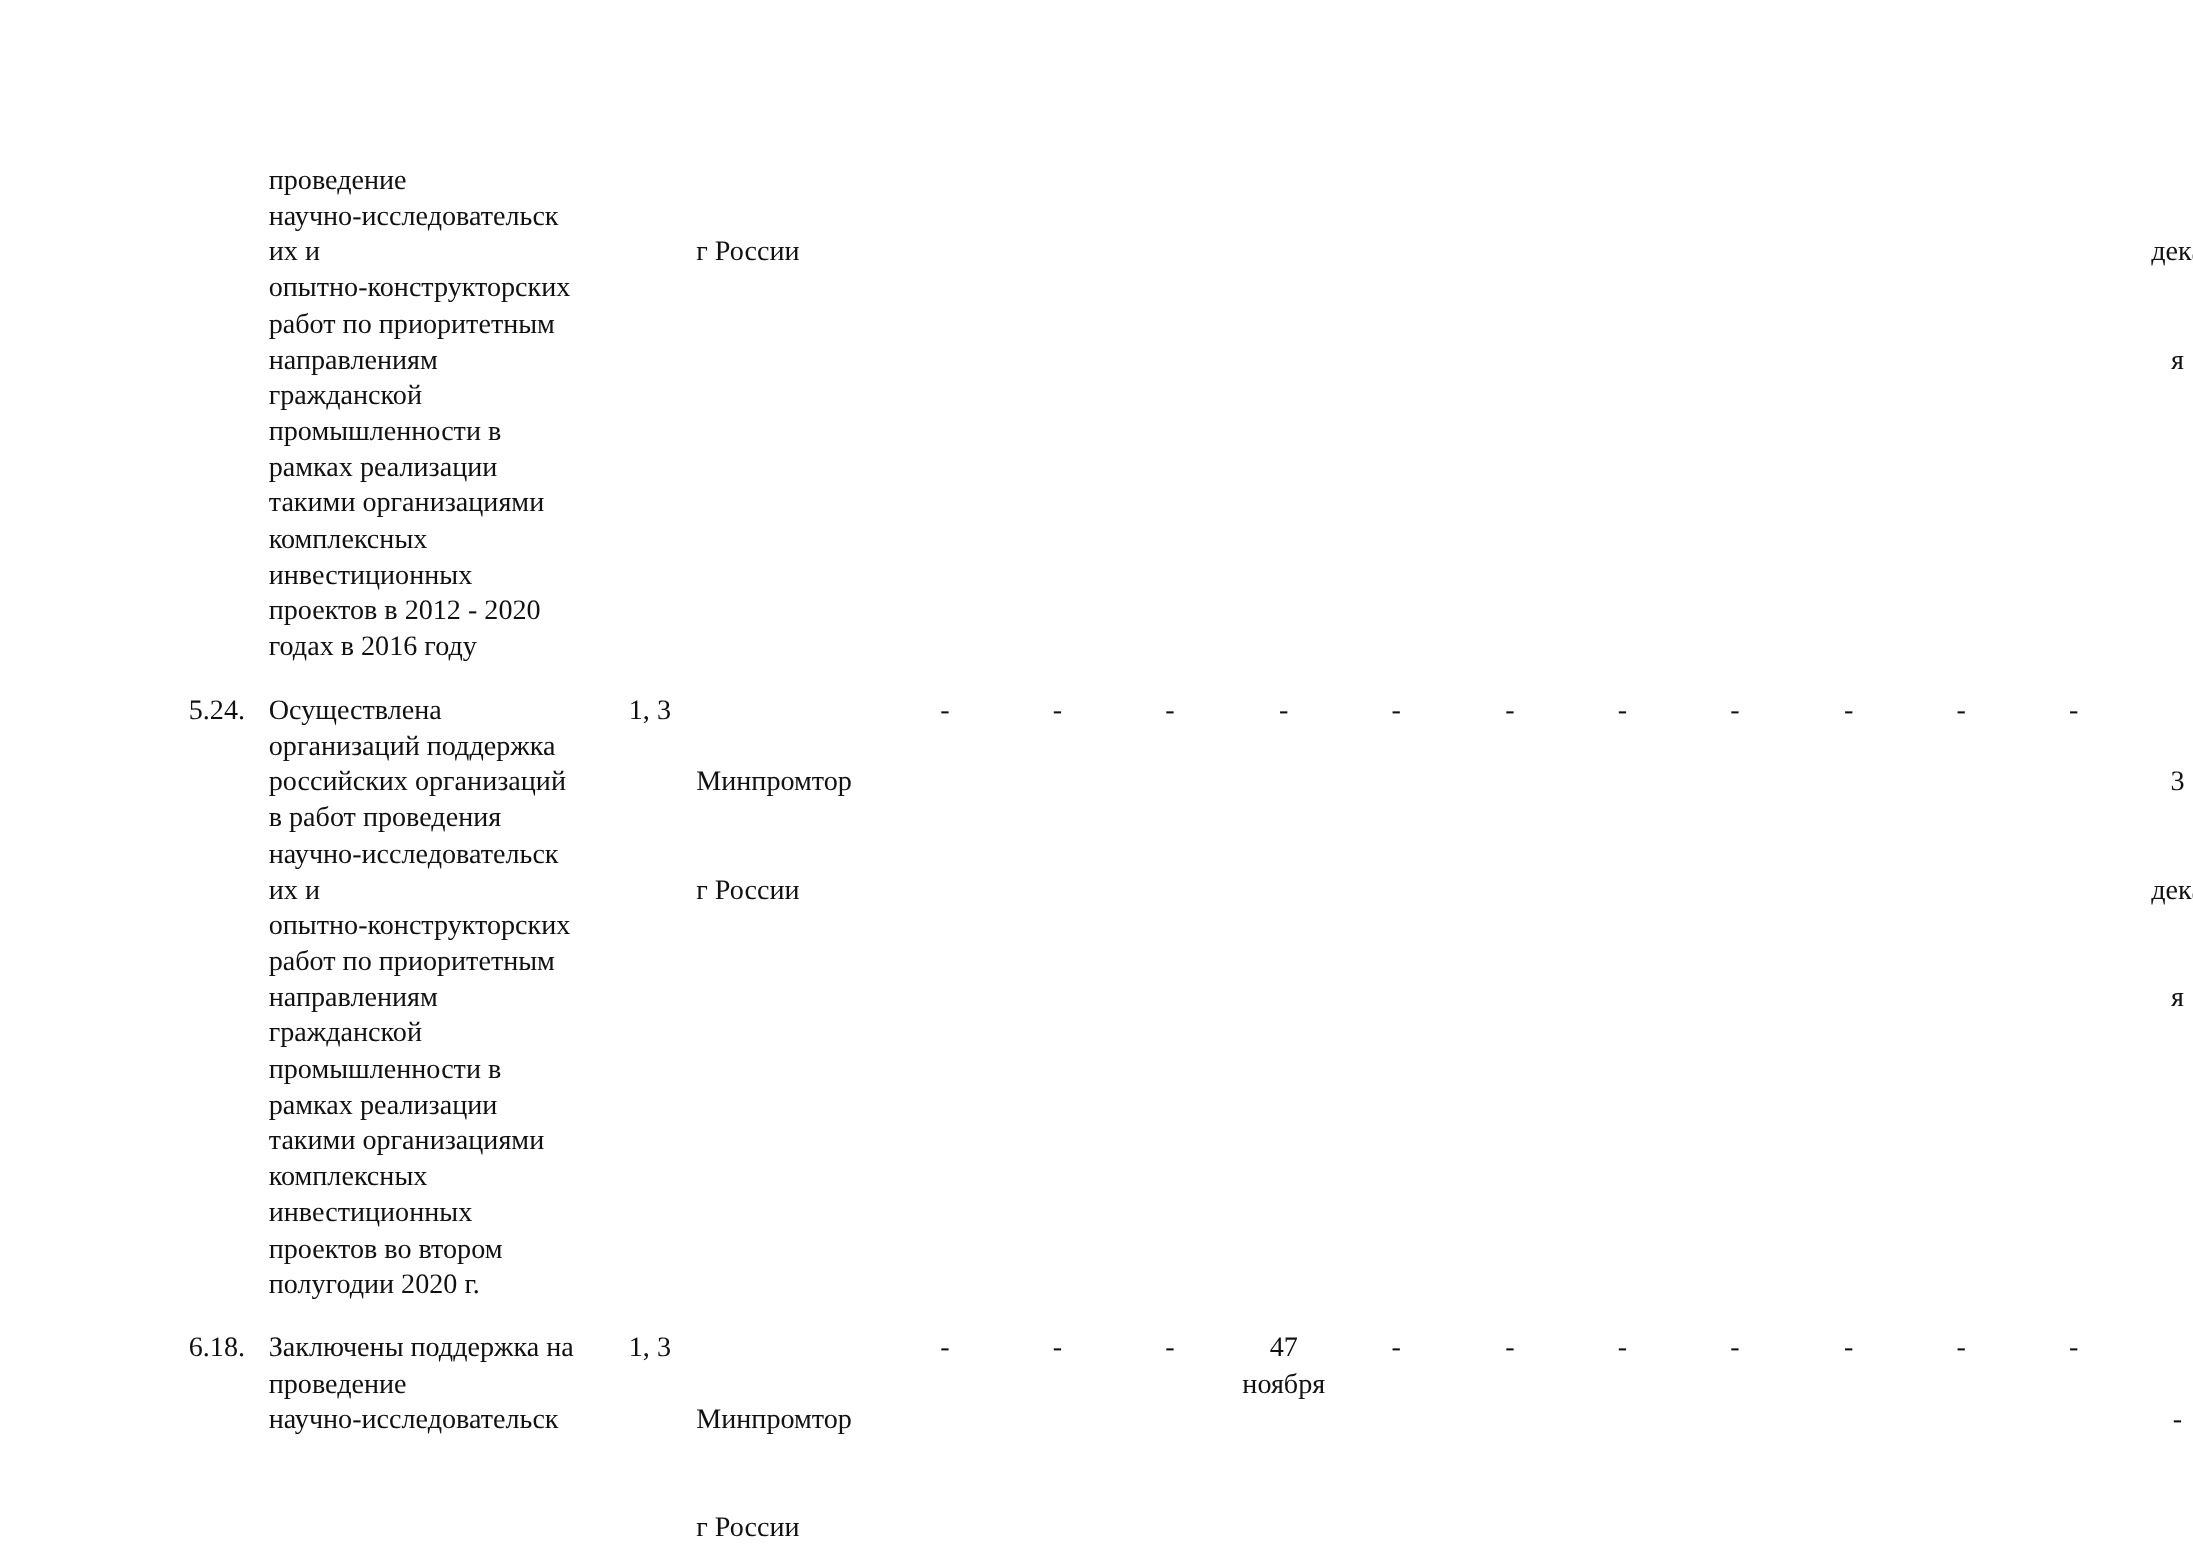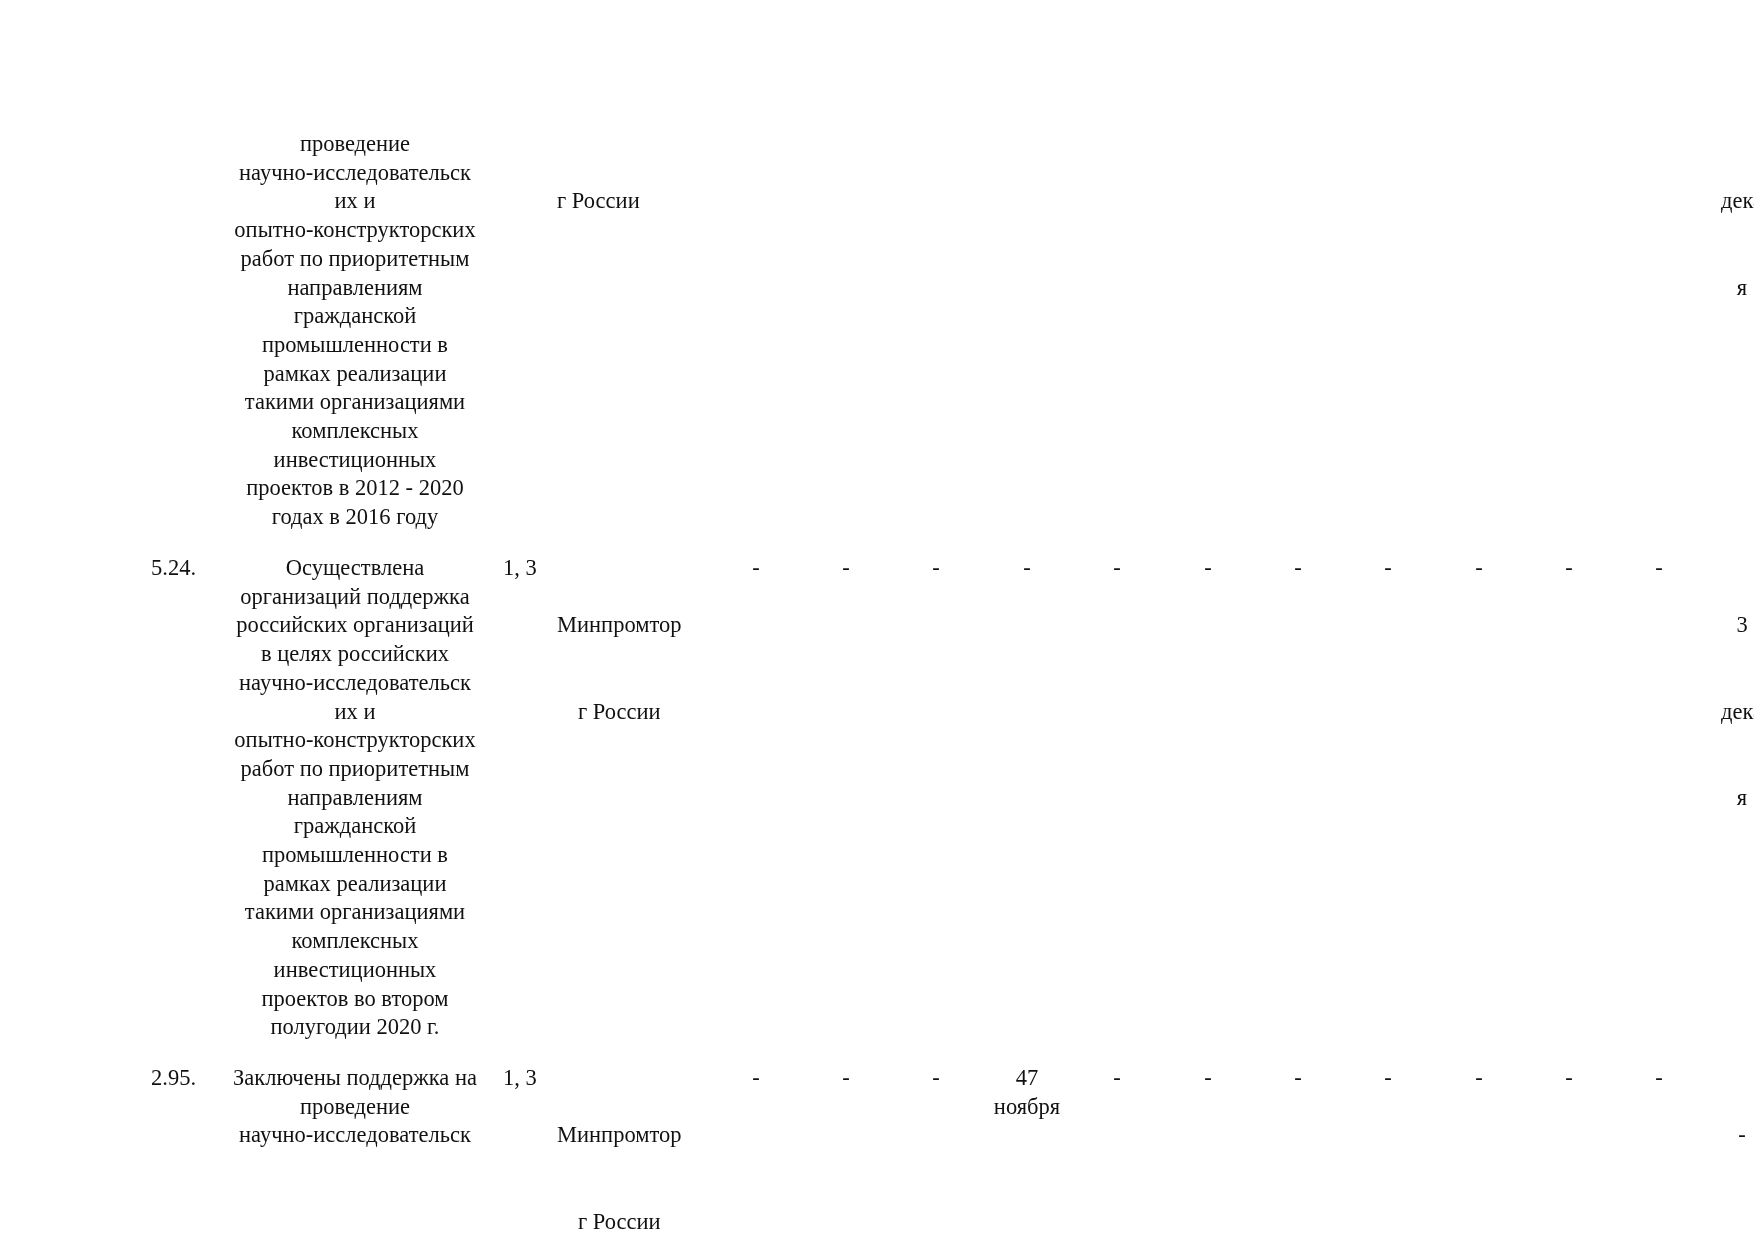--- a/index.html
+++ b/index.html
@@ -3,21 +3,21 @@
   <meta charset="utf-8">
   <style>
     html, body { margin: 0; padding: 0; background: #ffffff; }
     body {
       width: 1754px; height: 1240px; position: relative; overflow: hidden;
       font-family: "Liberation Serif", "DejaVu Serif", serif;
       color: #111111; font-size: 22.5px; line-height: 28.7px;
     }
     .page { position: absolute; left: 0; top: 0; width: 1754px; height: 1240px; }
     .row { position: absolute; left: 0; width: 1754px; }
-    .cell { position: absolute; top: 0; white-space: pre; text-align: center; }
+    .cell { position: absolute; top: 0; white-space: pre; }
     .num { left: 151px; }
     .desc { left: 215px; width: 280px; white-space: normal; }
     .desc .ln { display: block; white-space: nowrap; }
     .goal { left: 503px; }
     .resp { left: 557px; }
     .resp .ln { display: block; white-space: nowrap; }
     .q { width: 60px; text-align: center; }
     .last { text-align: center; width: 90px; }
     .last .ln { display: block; white-space: nowrap; }
   </style>
@@ -53,21 +53,21 @@
       <span class="ln">я</span>
     </div>
   </div>
 
   <div class="row" style="top:554px;">
     <div class="cell num">5.24.</div>
     <div class="cell desc">
       <span class="ln">Осуществлена</span>
       <span class="ln">организаций поддержка</span>
       <span class="ln">российских организаций</span>
-      <span class="ln">в целях российских</span>
+      <span class="ln">в работ проведения</span>
       <span class="ln">научно-исследовательск</span>
       <span class="ln">их и</span>
       <span class="ln">опытно-конструкторских</span>
       <span class="ln">работ по приоритетным</span>
       <span class="ln">направлениям</span>
       <span class="ln">гражданской</span>
       <span class="ln">промышленности в</span>
       <span class="ln">рамках реализации</span>
       <span class="ln">такими организациями</span>
       <span class="ln">комплексных</span>
@@ -92,21 +92,21 @@
     <div class="cell q" style="left:1539px;">-</div>
     <div class="cell q" style="left:1629px;">-</div>
     <div class="cell last" style="left:1697px;">
       <span class="ln">3</span>
       <span class="ln">дека</span>
       <span class="ln">я</span>
     </div>
   </div>
 
   <div class="row" style="top:1064px;">
-    <div class="cell num">2.95.</div>
+    <div class="cell num">6.18.</div>
     <div class="cell desc">
       <span class="ln">Заключены поддержка на</span>
       <span class="ln">проведение</span>
       <span class="ln">научно-исследовательск</span>
     </div>
     <div class="cell goal">1, 3</div>
     <div class="cell resp">
       <span class="ln">Минпромтор</span>
       <span class="ln">г России</span>
     </div>

